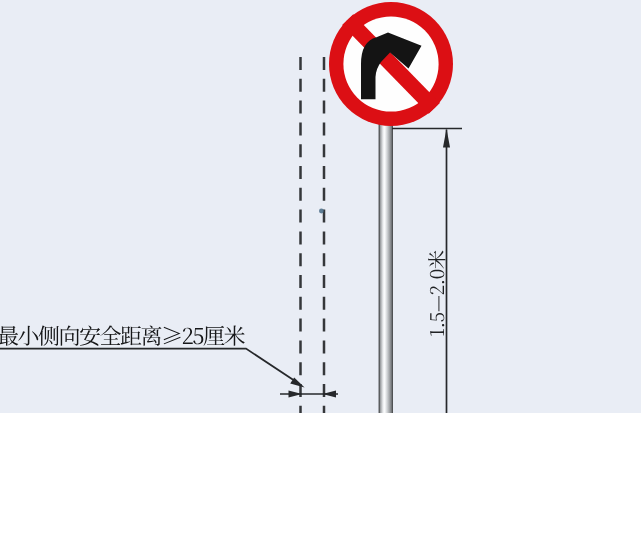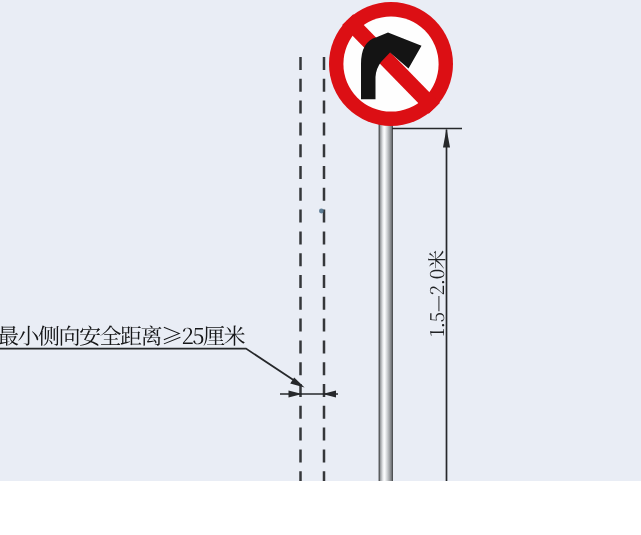--- a/index.html
+++ b/index.html
@@ -1,17 +1,17 @@
 <!DOCTYPE html>
 <html><head>
 <meta charset="utf-8">
 <style>
   html,body{margin:0;padding:0;}
   body{font-family:"Liberation Serif","DejaVu Serif",serif;}
-  #stage{position:relative;width:641px;height:481px;background:#0369a1;overflow:hidden;}
+  #stage{position:relative;width:641px;height:413px;background:#0369a1;overflow:hidden;}
   #scene{position:absolute;left:0;top:0;}
   .textlayer{position:absolute;color:transparent;white-space:nowrap;pointer-events:none;
              font-family:"Liberation Serif","DejaVu Serif",serif;}
   #clearance-text{left:-3px;top:321px;font-size:22px;letter-spacing:-1.5px;width:250px;}
   #height-text{left:429px;top:250px;font-size:19px;width:88px;transform:rotate(-90deg) translate(-88px,0);transform-origin:0 0;}
   #watermark-text{left:468px;top:505px;font-size:17px;}
 </style>
 </head>
 <body>
 

